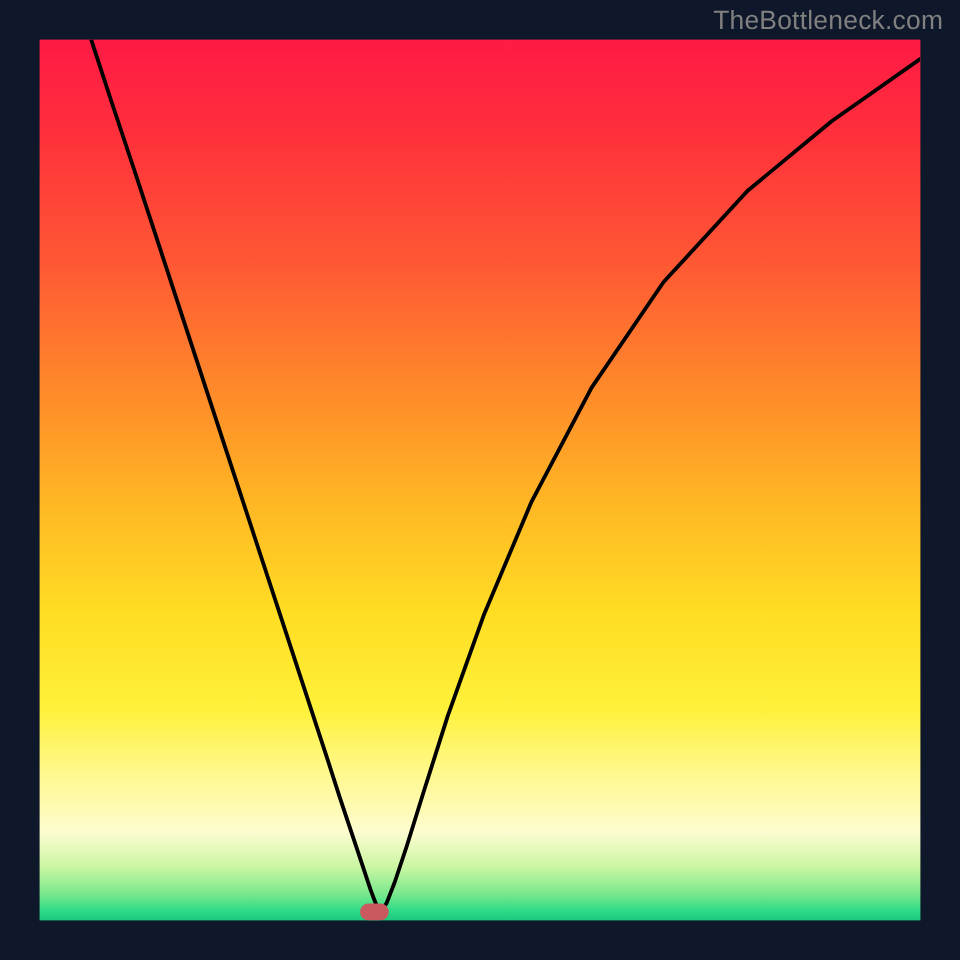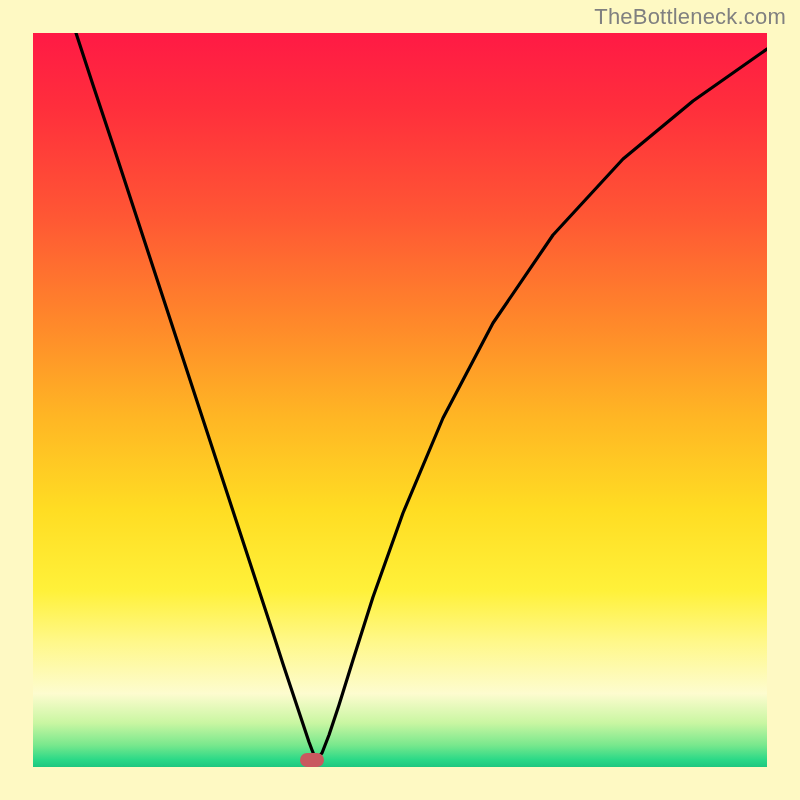--- a/index.html
+++ b/index.html
@@ -8,21 +8,21 @@
     width: 800px;
     height: 800px;
     background: #000;
     overflow: hidden;
     font-family: Arial, Helvetica, sans-serif;
   }
   .frame {
     position: relative;
     width: 800px;
     height: 800px;
-    background: #fef9c3;
+    background: #0f172a;
   }
   .plot-area {
     position: absolute;
     left: 33px;
     top: 33px;
     width: 734px;
     height: 734px;
     overflow: hidden;
     
     background: linear-gradient(to bottom,

